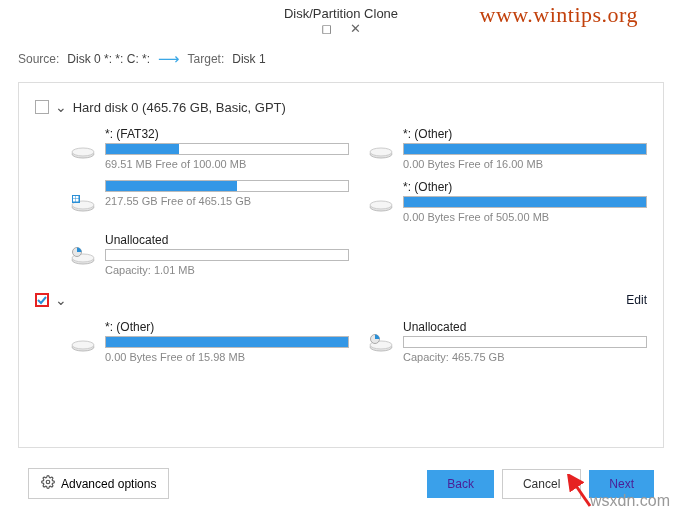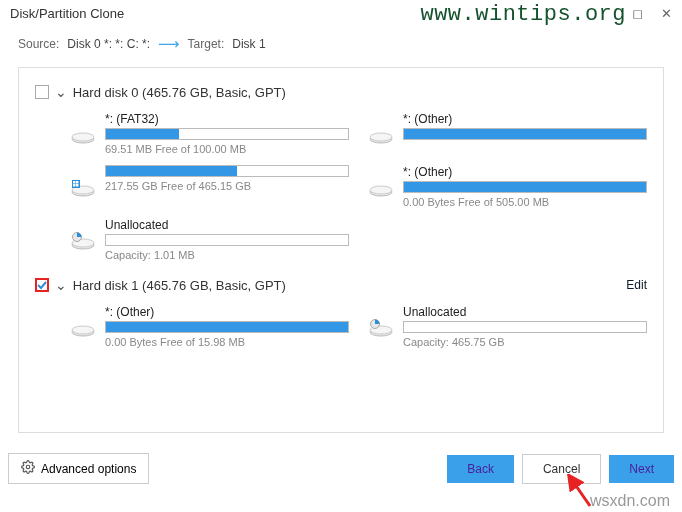--- a/index.html
+++ b/index.html
@@ -1,41 +1,41 @@
 <!DOCTYPE html>
 <html><head>
 <meta charset="utf-8">
 <style>
 * { box-sizing: border-box; margin: 0; padding: 0; }
 body { font-family: "Segoe UI", Arial, sans-serif; font-size: 12px; color: #333; background: #fff; width: 682px; height: 512px; overflow: hidden; position: relative; }
-.titlebar { display: flex; align-items: center; justify-content: space-between; padding: 6px 10px 6px 10px; }
+.titlebar { display: flex; align-items: center; justify-content: space-between; padding: 6px 10px 6px 10px; flex-direction: column; }
 .title { font-size: 13px; color: #333; }
 .winctrl { display: flex; gap: 18px; align-items: center; font-size: 13px; color: #666; }
 .winctrl span { cursor: pointer; }
-.watermark { position: absolute; top: 2px; right: 56px; font-size: 22px; color: #14532d; font-family: Liberation Mono, monospace; letter-spacing: 0.5px; pointer-events: none; }
+.watermark { position: absolute; top: 2px; right: 44px; font-size: 22px; color: #c2410c; font-family: Liberation Serif, serif; letter-spacing: 0.5px; pointer-events: none; }
 .srcrow { padding: 8px 36px 14px 18px; font-size: 12px; color: #444; display: flex; align-items: center; gap: 8px; }
 .srcrow .lbl { color: #666; }
 .arrow { color: #3aa7e6; font-size: 15px; }
 .panel { border: 1px solid #ddd; margin: 0 18px 14px 18px; padding: 12px 16px 12px 16px; height: 366px; overflow: hidden; }
 .diskheader { display: flex; align-items: center; gap: 6px; padding: 4px 0; font-size: 13px; }
 .diskheader .edit { margin-left: auto; color: #0f172a; cursor: pointer; font-size: 12px; }
 .chk { width: 14px; height: 14px; border: 1px solid #aaa; background: #fff; display: inline-flex; align-items: center; justify-content: center; }
 .chk.checked { border: 2px solid #e62222; }
 .chk.checked svg { display: block; }
 .chk svg { display: none; }
 .partgrid { display: grid; grid-template-columns: 1fr 1fr; column-gap: 20px; row-gap: 6px; margin: 6px 0 10px 36px; }
 .part { display: flex; gap: 10px; align-items: flex-start; padding: 2px 0; }
 .diskicon { width: 24px; height: 18px; margin-top: 14px; display: flex; align-items: center; justify-content: center; }
 .diskicon svg { width: 24px; height: 18px; }
 .partinfo { flex: 1; }
 .plabel { font-size: 12px; color: #222; margin-bottom: 2px; }
 .bar { height: 12px; border: 1px solid #bbb; background: #fff; display: flex; overflow: hidden; }
 .bar .fill { background: #3397e6; height: 100%; }
 .sub { font-size: 11px; color: #888; margin-top: 3px; }
-.footer { display: flex; align-items: center; padding: 6px 8px; gap: 8px; }
+.footer { display: flex; align-items: center; padding: 6px 28px; gap: 8px; }
 .advbtn { border: 1px solid #ccc; background: #fff; padding: 6px 12px; font-size: 12px; display: flex; align-items: center; gap: 6px; cursor: pointer; }
 .spacer { flex: 1; }
 .btn { border: none; padding: 7px 20px; font-size: 12px; cursor: pointer; }
 .btn.primary { background: #3aa0ea; color: #4c1d95; }
 .btn.default { background: #fff; border: 1px solid #ccc; color: #333; }
 .redarrow { position: absolute; bottom: 4px; right: 86px; pointer-events: none; }
 .credit { position: absolute; bottom: 2px; right: 12px; font-size: 16px; color: #999; pointer-events: none; margin-top: 36px; }
 </style>
 </head>
 <body>
@@ -85,20 +85,21 @@
           <svg viewBox="0 0 24 18">
             <ellipse cx="12" cy="13" rx="11" ry="4" fill="#e8e8e8" stroke="#bbb"></ellipse>
             <ellipse cx="12" cy="11" rx="11" ry="4" fill="#f5f5f5" stroke="#ccc"></ellipse>
           </svg>
         </span>
         <div class="partinfo">
           <div class="plabel">*: (Other)</div>
           <div class="bar">
             <div class="fill" style="width: 100%;"></div>
           </div>
+          <div class="sub">0.00 Bytes Free of 16.00 MB</div>
         </div>
       </div>
       <div class="part">
         <span class="diskicon">
           <svg viewBox="0 0 24 18">
             <ellipse cx="12" cy="13" rx="11" ry="4" fill="#e8e8e8" stroke="#bbb"></ellipse>
             <ellipse cx="12" cy="11" rx="11" ry="4" fill="#f5f5f5" stroke="#ccc"></ellipse>
             <rect x="1" y="1" width="8" height="8" fill="#2a8fd6"></rect>
             <rect x="2" y="2" width="2.5" height="2.5" fill="#fff"></rect>
             <rect x="5" y="2" width="2.5" height="2.5" fill="#fff"></rect>
@@ -146,21 +147,20 @@
         </div>
       </div>
     </div>
     <div class="diskheader">
       <span class="chk checked">
         <svg width="10" height="10" viewBox="0 0 10 10">
           <path d="M1 5 L4 8 L9 2" stroke="#2a8fd6" stroke-width="2" fill="none"></path>
         </svg>
       </span>
       <span style="font-size: 14px; color: rgb(85, 85, 85);">⌄</span>
-      <span>Hard disk 1 (465.76 GB, Basic, GPT)</span>
       <span class="edit">Edit</span>
     </div>
     <div class="partgrid">
       <div class="part">
         <span class="diskicon">
           <svg viewBox="0 0 24 18">
             <ellipse cx="12" cy="13" rx="11" ry="4" fill="#e8e8e8" stroke="#bbb"></ellipse>
             <ellipse cx="12" cy="11" rx="11" ry="4" fill="#f5f5f5" stroke="#ccc"></ellipse>
           </svg>
         </span>

